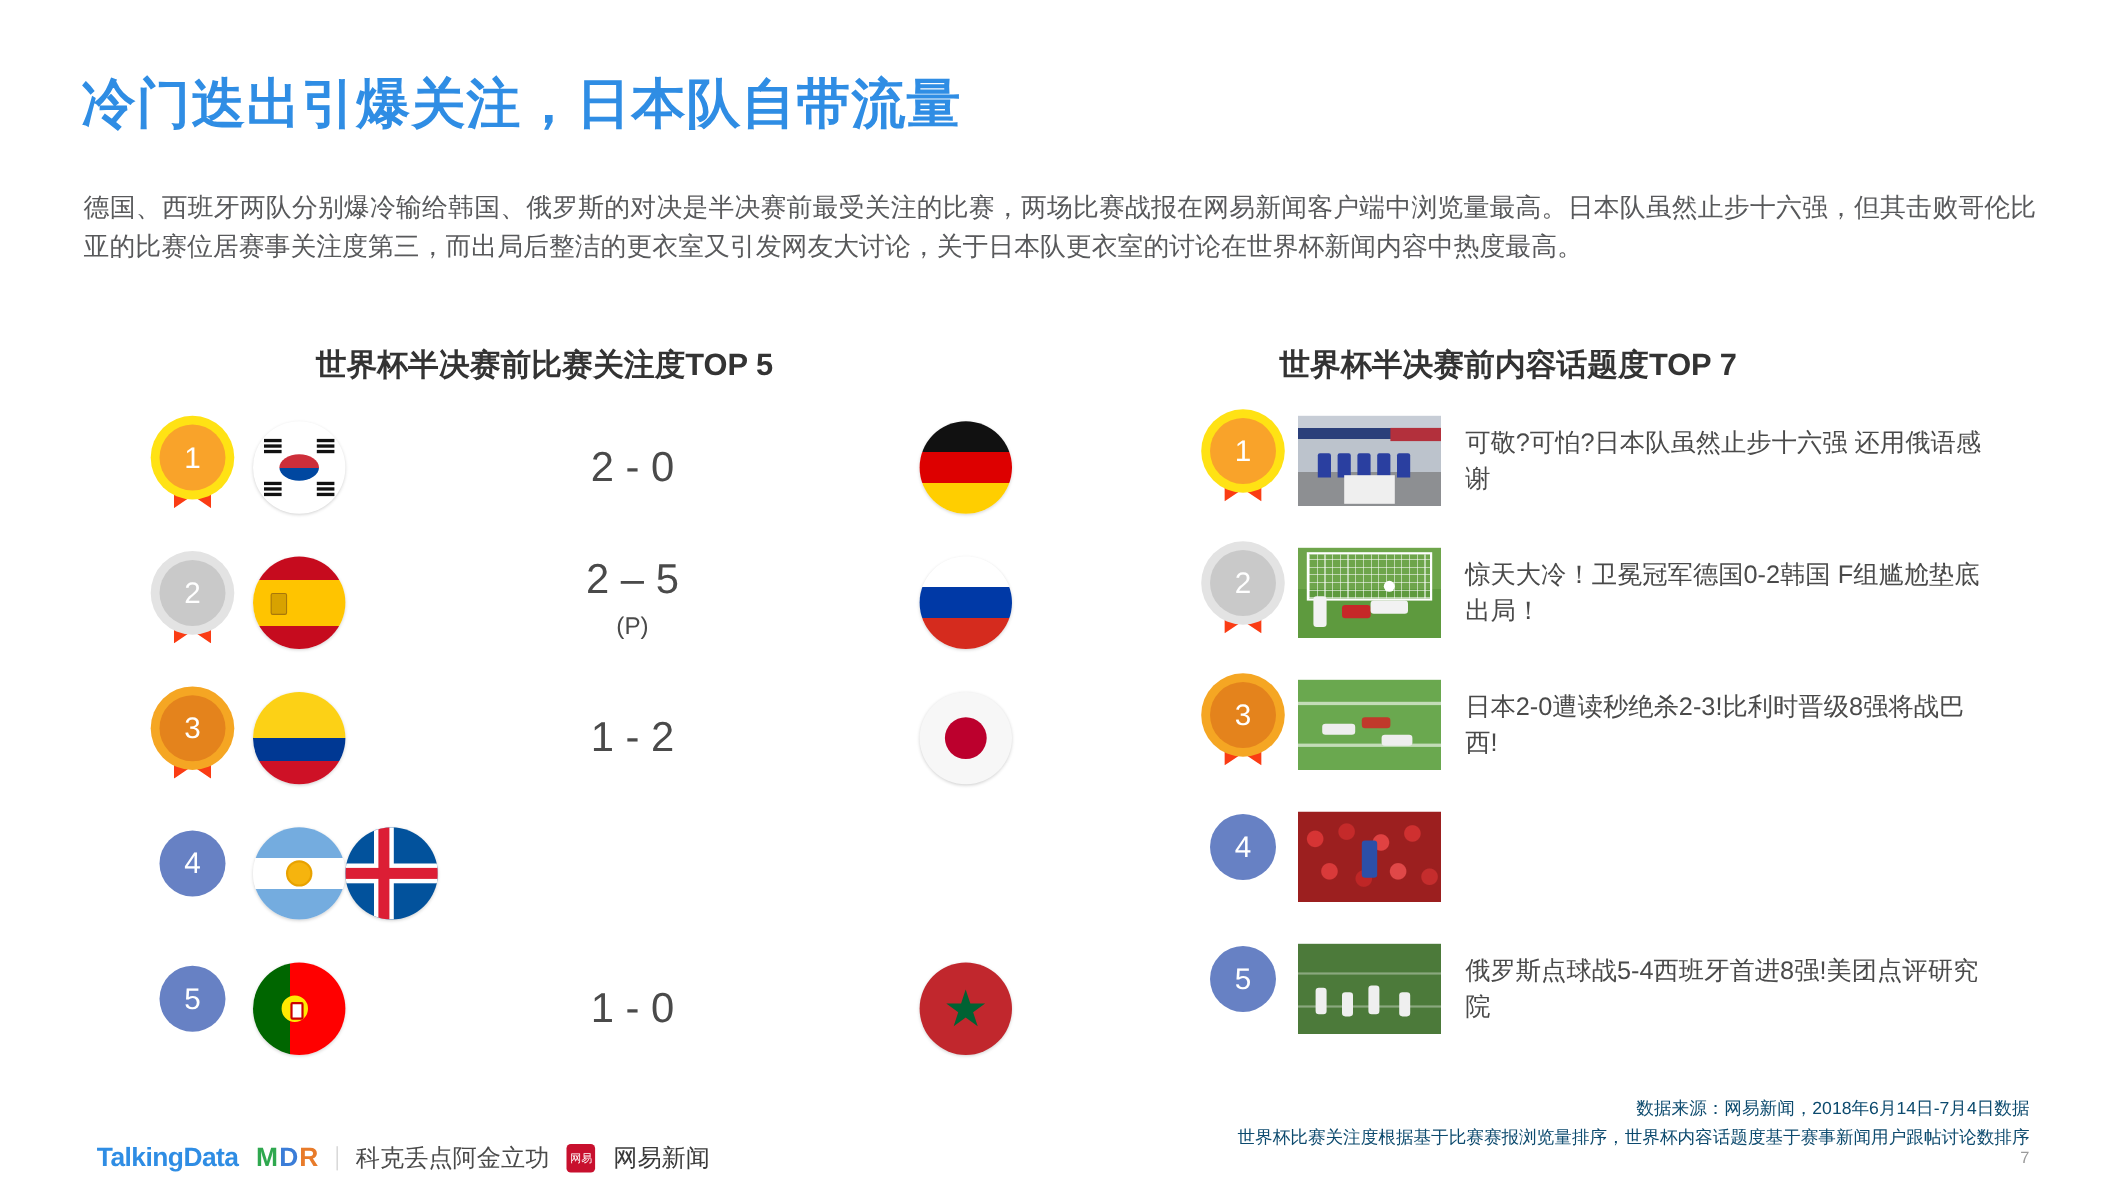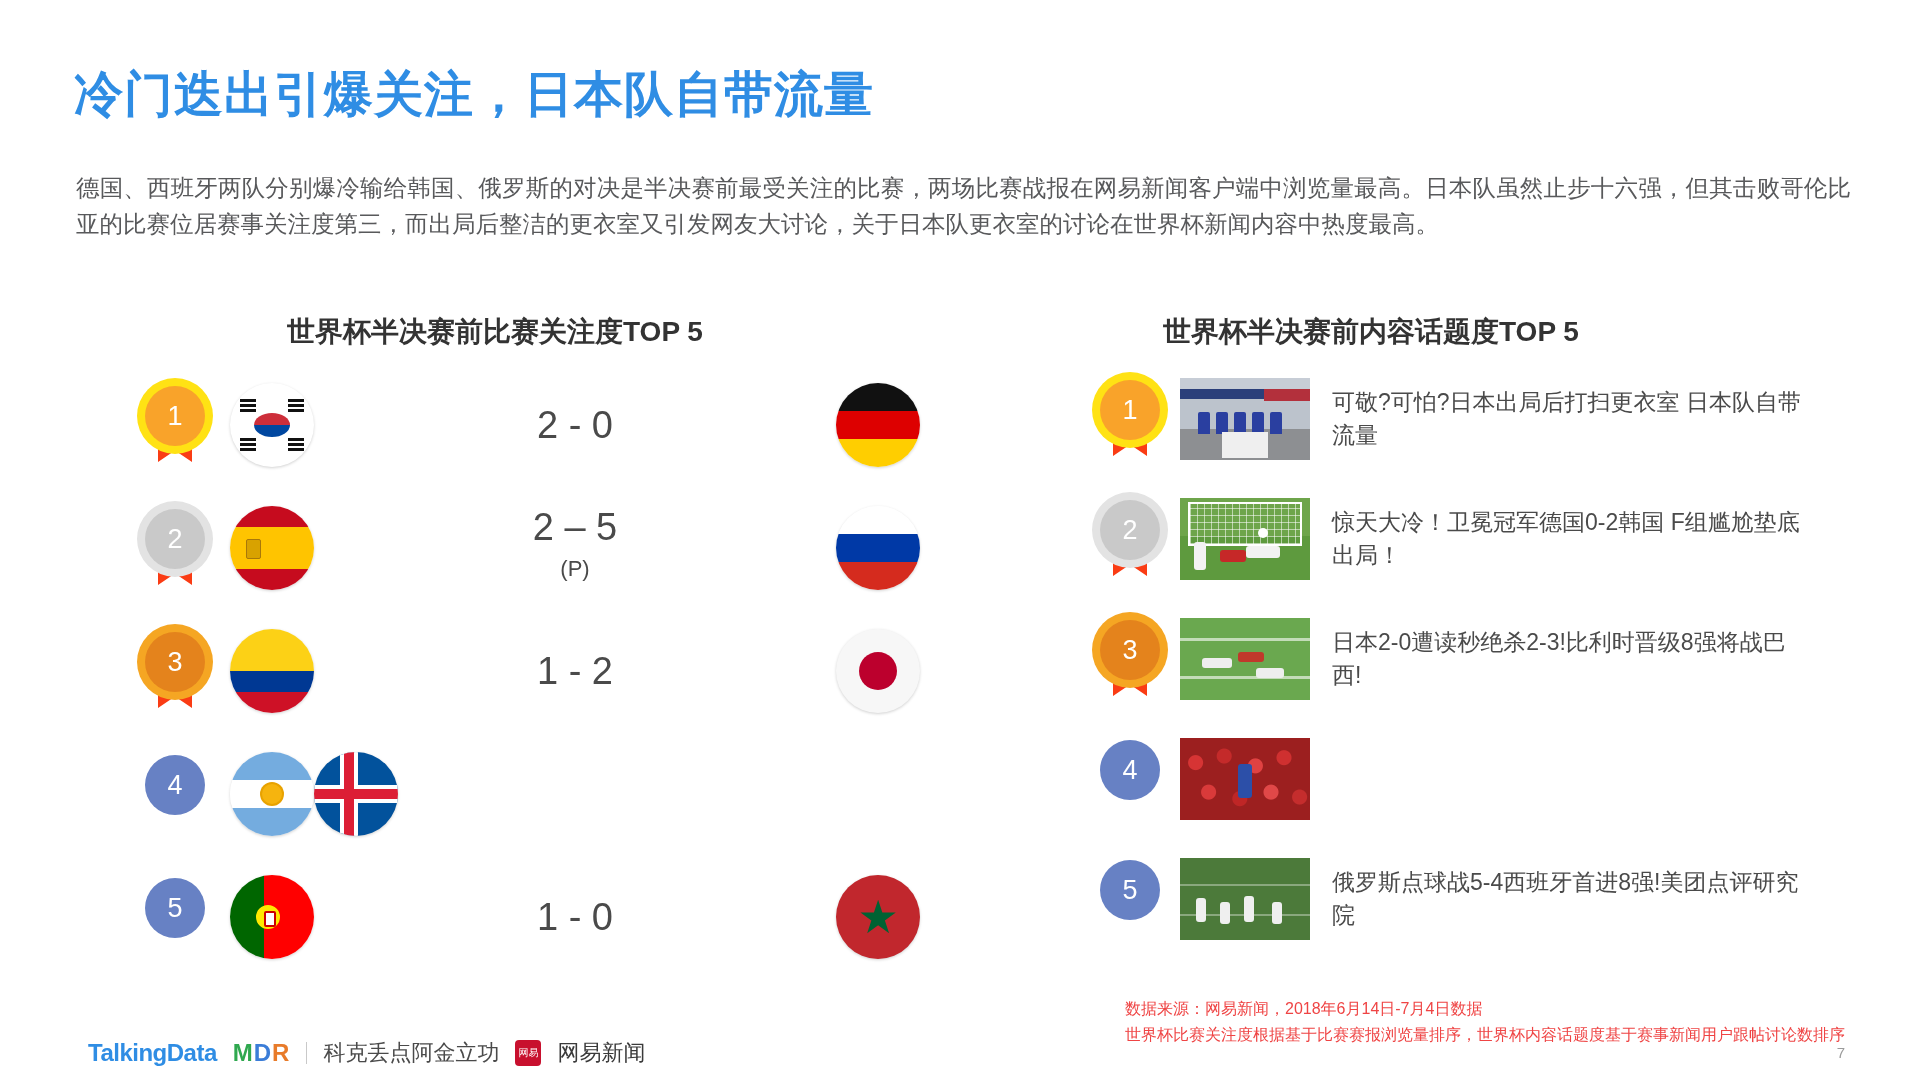--- a/index.html
+++ b/index.html
@@ -159,22 +159,22 @@
         radial-gradient(circle at 92% 72%, #c52d2d 7px, transparent 8px),
         #9c1f1f; }
   .t4 .blue { position:absolute; left:58px; top:26px; width:14px; height:34px; background:#2c4fa8; border-radius:3px; }
 
   .t5 { background: linear-gradient(#4c7a3a 0 100%); }
   .t5 .line { position:absolute; left:0; right:0; height:2px; background:rgba(255,255,255,.35); }
   .t5 .p { position:absolute; background:#efefef; border-radius:3px; }
 
   
   .src {
-    position: absolute; right: 76px; top: 996px; text-align: left;
-    font-size: 16px; line-height: 26px; color: #ef4444;
+    position: absolute; right: 76px; top: 996px; text-align: right;
+    font-size: 16px; line-height: 26px; color: #0c4a6e;
   }
   .pageno {
     position: absolute; right: 76px; top: 1044px;
     font-size: 15px; color: #9b9b9b;
   }
   .logos {
     position: absolute; left: 88px; top: 1038px;
     display: flex; align-items: center; gap: 16px;
   }
   .logo-td { font-size: 24px; font-weight: 700; color: #2f8de4; letter-spacing: -.5px; }
@@ -188,21 +188,21 @@
 </style>
 </head>
 <body>
 
 <div class="slide">
 
   <div class="title">冷门迭出引爆关注，日本队自带流量</div>
   <div class="lede">德国、西班牙两队分别爆冷输给韩国、俄罗斯的对决是半决赛前最受关注的比赛，两场比赛战报在网易新闻客户端中浏览量最高。日本队虽然止步十六强，但其击败哥伦比亚的比赛位居赛事关注度第三，而出局后整洁的更衣室又引发网友大讨论，关于日本队更衣室的讨论在世界杯新闻内容中热度最高。</div>
 
   <div class="sec-head left">世界杯半决赛前比赛关注度TOP 5</div>
-  <div class="sec-head right">世界杯半决赛前内容话题度TOP 5</div>
+  <div class="sec-head right">世界杯半决赛前内容话题度TOP 7</div>
 
   <div class="left-panel">
 
     <div class="match-row">
       <div class="rankcell">
         <div class="medal gold">
           <div class="disc">1</div>
           <div class="ribbon">
               <i></i>
             </div>
@@ -316,21 +316,21 @@
       </div>
       <div class="thumb t1">
         <div class="redbar"></div>
         <div class="seat" style="left:18px"></div>
           <div class="seat" style="left:36px"></div>
         <div class="seat" style="left:54px"></div>
           <div class="seat" style="left:72px"></div>
         <div class="seat" style="left:90px"></div>
         <div class="table"></div>
       </div>
-      <div class="news-title">可敬?可怕?日本出局后打扫更衣室 日本队自带流量</div>
+      <div class="news-title">可敬?可怕?日本队虽然止步十六强 还用俄语感谢</div>
     </div>
 
     <div class="news-row">
       <div class="rankcell">
         <div class="medal silver">
           <div class="disc">2</div>
           <div class="ribbon">
               <i></i>
             </div>
         </div>

